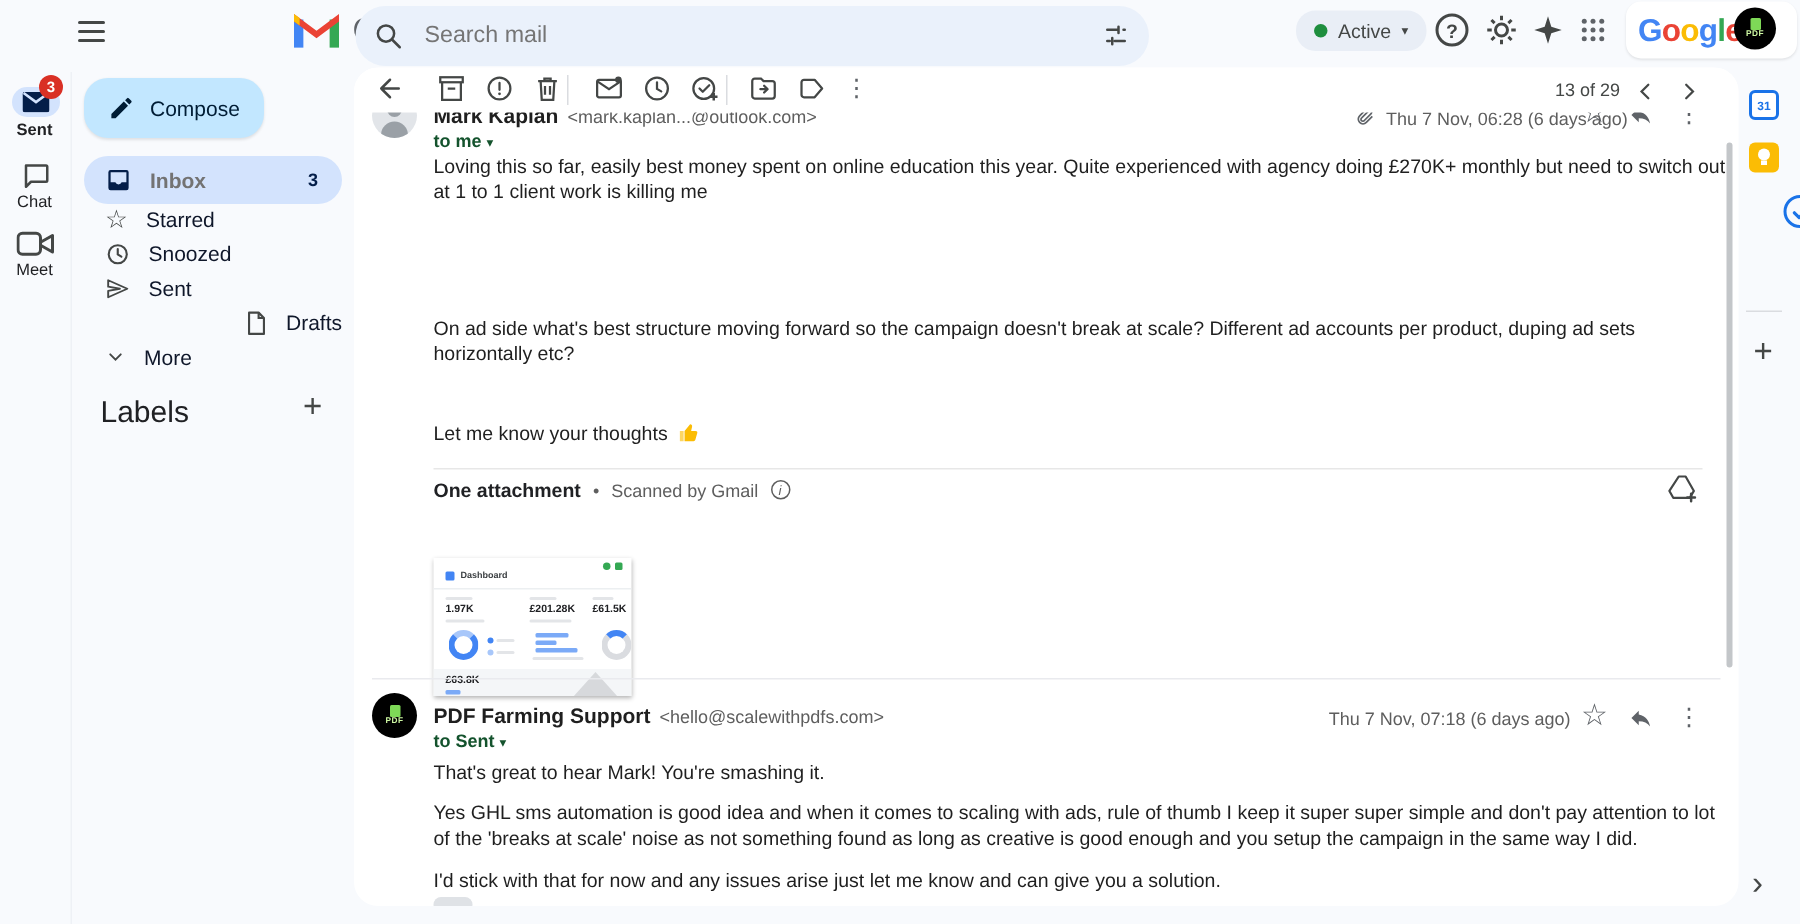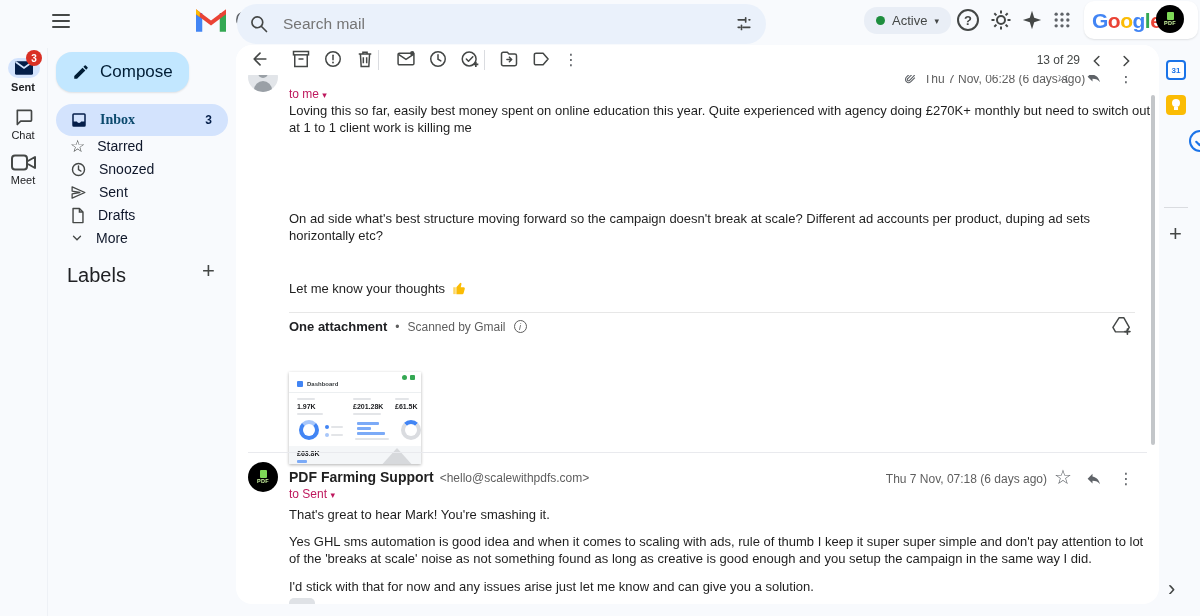--- a/index.html
+++ b/index.html
@@ -18,37 +18,37 @@
   .gpill { background:#fff; border-radius:10px; box-shadow:0 1px 2px rgba(0,0,0,.1); }
   .gword { font-size:21px; font-weight:bold; letter-spacing:-.5px; }
   .avatar-pdf { border-radius:50%; background:#000; display:flex; flex-direction:column; align-items:center; justify-content:center; }
   .avatar-pdf .doc { width:7px; height:8px; background:#7ed957; border-radius:1px; }
   .avatar-pdf .txt { font-size:5.5px; font-weight:bold; color:#cdf7a2; letter-spacing:.3px; }
   
   .rail-label { font-size:11px; color:#202124; text-align:center; width:46px; }
   .badge { position:absolute; background:#d93025; color:#fff; font-size:10px; font-weight:bold; width:16px; height:16px; border-radius:50%; display:flex; align-items:center; justify-content:center; }
   .mail-pill { background:#d3e3fd; border-radius:10px; width:32px; height:20px; display:flex; align-items:center; justify-content:center; }
   .compose { background:#c2e7ff; border-radius:16px; display:flex; align-items:center; gap:10px; padding:0 16px; height:40px; box-shadow:0 1px 2px rgba(0,0,0,.1); }
-  .compose span { font-size:17px; font-weight:500; color:#001d35; }
+  .compose span { font-size:14px; font-weight:500; color:#001d35; }
   .srow { display:flex; align-items:center; height:26px; border-radius:16px; padding:0 0 0 14px; gap:12px; }
   .srow .lbl { font-size:14px; color:#0f172a; }
   .srow.sel { background:#d3e3fd; height:32px; }
-  .srow.sel .lbl { font-weight:bold; color:#0c4a6e;font-family:Liberation Serif, serif; }
+  .srow.sel .lbl { font-weight:bold; color:#737373; }
   .srow .cnt { margin-left:auto; margin-right:16px; font-size:12px; font-weight:bold; color:#041e49; }
   .labels-hd { font-size:20px; font-weight:500; color:#202124; }
   
   .card { background:#fff; border-radius:16px; overflow:hidden; }
   .toolbar { position:absolute; left:0; top:0; width:100%; height:30px; background:#fff; z-index:6; }
   .tico { position:absolute; top:4px; width:20px; height:20px; color:#444746; }
   .tsep { position:absolute; top:5px; width:1px; height:20px; background:#dadce0; }
   .pag { font-size:12px; color:#444746; }
   .msg-name { font-size:14px; font-weight:bold; color:#1f1f1f; white-space:nowrap; }
   .msg-email { font-size:12px; color:#5e5e5e; font-weight:normal; margin-left:6px; }
   .msg-date { font-size:12px; color:#5e5e5e; white-space:nowrap; }
-  .to-line { font-size:12px; color:#be185d; }
+  .to-line { font-size:12px; color:#14532d;font-weight:bold; }
   .para { font-size:13px; line-height:16.5px; color:#1f1f1f; width:865px; }
   .gstar { font-size:20px; color:#5f6368; line-height:20px; }
   .vdots { font-size:16px; color:#5f6368; line-height:18px; }
   .av-ph { width:30px; height:30px; border-radius:50%; background:#e2e5e9; overflow:hidden; position:relative; }
   .av-ph .head { position:absolute; left:10px; top:6px; width:10px; height:10px; border-radius:50%; background:#9aa0a6; }
   .av-ph .bod { position:absolute; left:6px; top:19px; width:18px; height:12px; border-radius:9px 9px 0 0; background:#9aa0a6; }
   .att-title { font-size:13px; font-weight:bold; color:#202124; }
   .att-sub { font-size:12px; color:#5e5e5e; }
   .info-c { width:13px; height:13px; border:1.2px solid #5e5e5e; border-radius:50%; font-size:9px; color:#5e5e5e; display:inline-flex; align-items:center; justify-content:center; font-style:italic; }
   .thumb { width:132px; height:92px; background:#fff; box-shadow:0 1px 3px rgba(0,0,0,.3); overflow:hidden; position:relative; }
@@ -218,21 +218,21 @@
 
 <div class="abs srow" style="left:56px; top:179px; width:172px;">
   <span class="ico">
     <svg width="17" height="17" viewBox="0 0 24 24" fill="none" stroke="#444746" stroke-width="1.8" stroke-linejoin="round">
         <path d="M3 20l18-8L3 4v6l11 2-11 2z"></path>
       </svg>
   </span>
   <span class="lbl">Sent</span>
 </div>
 
-<div class="abs srow" style="left:56px; top:202px; width:172px;">
+<div class="abs srow" style="left:56px; top:202px; width:172px;justify-content:flex-end;">
   <span class="ico">
     <svg width="16" height="17" viewBox="0 0 20 24" fill="none" stroke="#444746" stroke-width="2">
         <path d="M3 2h9l5 5v15H3z" stroke-linejoin="round"></path>
         <path d="M12 2v5h5"></path>
       </svg>
   </span>
   <span class="lbl">Drafts</span>
 </div>
 
 <div class="abs srow" style="left:56px; top:225px; width:172px;">
@@ -320,20 +320,23 @@
       <svg width="18" height="18" viewBox="0 0 24 24" fill="none" stroke="#444746" stroke-width="2" stroke-linecap="round">
           <path d="M9.5 6l6 6-6 6"></path>
         </svg>
     </button>
   </div>
 
   <div class="abs av-ph" style="left:12px; top:17px;">
       <span class="head"></span>
       <span class="bod"></span>
     </div>
+  <div class="abs msg-name" style="left:53px; top:24px;">
+    <span>Mark Kaplan</span><span class="msg-email">&lt;mark.kaplan...@outlook.com&gt;</span>
+  </div>
   <span class="abs ico" style="left:666px; top:25px;">
     <svg width="15" height="15" viewBox="0 0 24 24" fill="none" stroke="#5f6368" stroke-width="1.8">
         <path d="M16.5 6.5l-7.2 7.2a2 2 0 1 0 2.8 2.8l7-7a3.5 3.5 0 0 0-5-5l-7 7a5 5 0 0 0 7.1 7.1l6.4-6.4"></path>
       </svg>
   </span>
   <div class="abs msg-date" style="left:688px; top:27px;">Thu 7 Nov, 06:28 (6 days ago)</div>
   <button class="abs gstar" style="left:818px; top:20px;">☆</button>
   <button class="abs ico" style="left:849px; top:23px;">
     <svg width="18" height="18" viewBox="0 0 24 24">
         <path fill="#5f6368" d="M10 8.5V5l-6.5 6.5L10 18v-3.6c4.6 0 7.8 1.5 10.1 4.7-.9-4.6-3.6-9.2-10.1-10.6z"></path>

